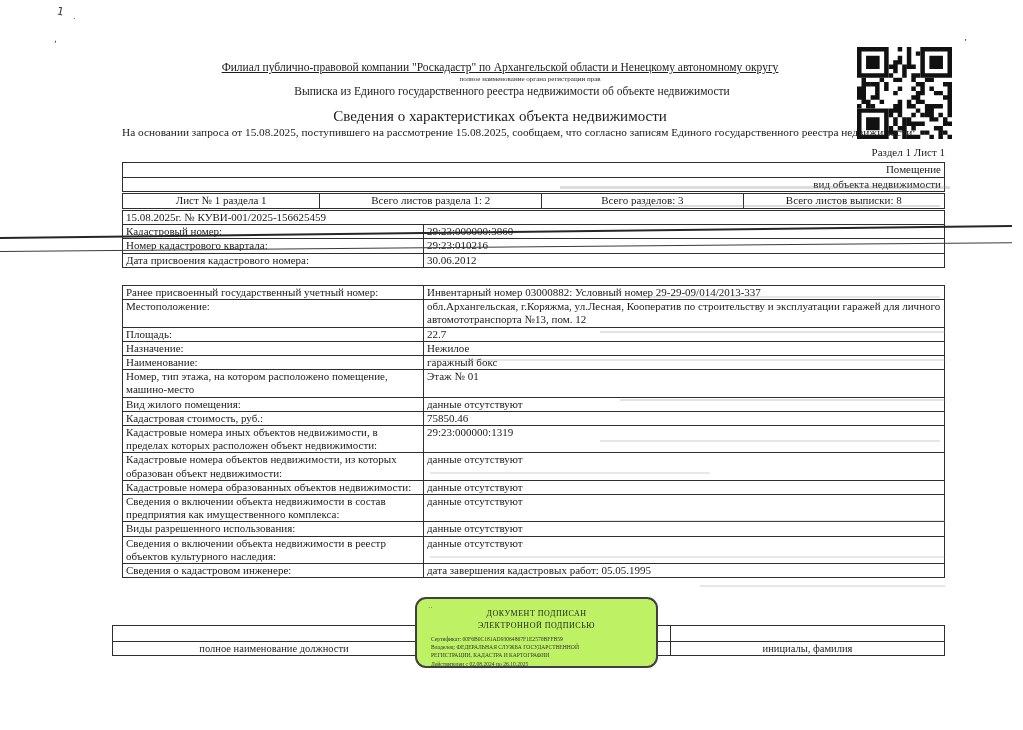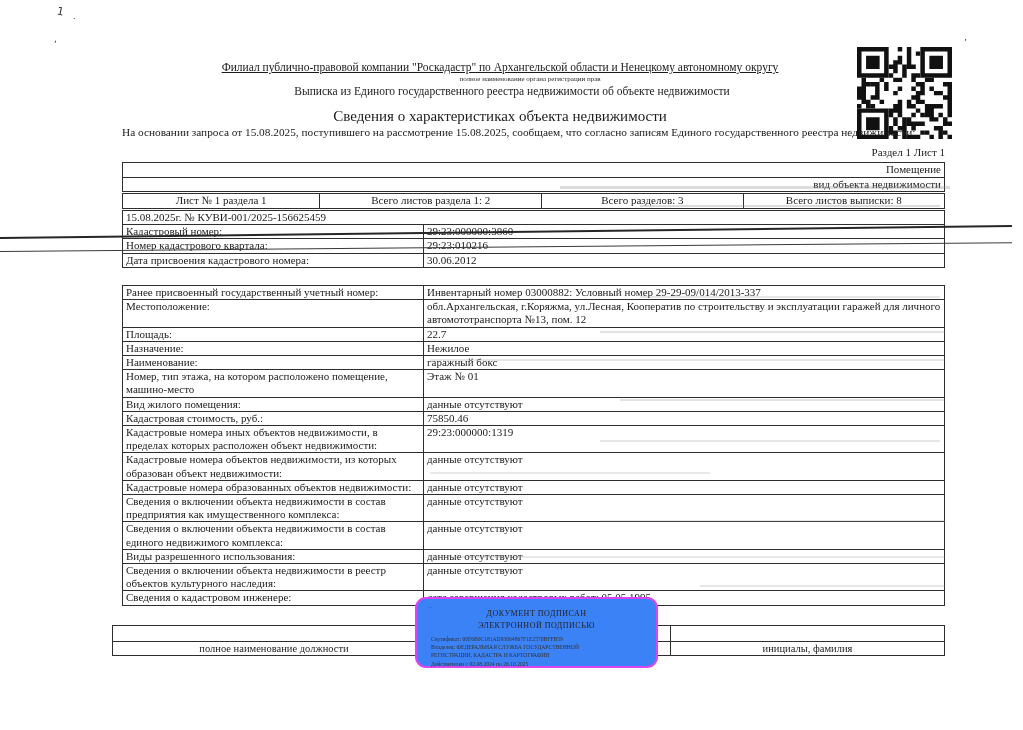--- a/index.html
+++ b/index.html
@@ -26,22 +26,22 @@
   .t2 td{text-align:center;}
   .t3{top:210px;left:122px;width:823px;padding-left:9px;}
   .t4{top:285px;left:122px;width:823px;}
 
   .footer-t{top:625px;left:112px;width:833px;}
   .footer-t td{font-size:10.5px;text-align:center;}
   .footer-t .r1 td{height:15px;}
   .footer-t .r2 td{height:13px;}
 
   .stamp{
-    top:597px;left:415px;width:243px;height:71px;background:#3b82f6;
-    border:2px solid #d946ef;border-radius:11px;z-index:6;text-align:center;
+    top:597px;left:415px;width:243px;height:71px;background:#bef264;
+    border:2px solid #404040;border-radius:11px;z-index:6;text-align:center;
     padding-top:9px;box-sizing:border-box;
   }
   .stamp .big{font-size:8px;letter-spacing:.5px;line-height:12px;color:#222;}
   .stamp .sml{font-size:5.6px;line-height:8.2px;color:#333;text-align:left;padding-left:14px;}
   .stamp-mark{top:604px;left:428px;font-size:7px;color:#444;z-index:7;}
 
   .qr{top:47px;left:857px;z-index:1;}
 
   
   .streak{position:absolute;background:#262626;transform-origin:left center;z-index:5;}
@@ -167,24 +167,20 @@
     <tr>
           <td>Кадастровые номера объектов недвижимости, из которых образован объект недвижимости:</td>
           <td>данные отсутствуют</td>
         </tr>
     <tr>
           <td>Кадастровые номера образованных объектов недвижимости:</td>
           <td>данные отсутствуют</td>
         </tr>
     <tr>
           <td>Сведения о включении объекта недвижимости в состав предприятия как имущественного комплекса:</td>
-          <td>данные отсутствуют</td>
-        </tr>
-    <tr>
-          <td>Сведения о включении объекта недвижимости в состав единого недвижимого комплекса:</td>
           <td>данные отсутствуют</td>
         </tr>
     <tr>
           <td>Виды разрешенного использования:</td>
           <td>данные отсутствуют</td>
         </tr>
     <tr>
           <td>Сведения о включении объекта недвижимости в реестр объектов культурного наследия:</td>
           <td>данные отсутствуют</td>
         </tr>

